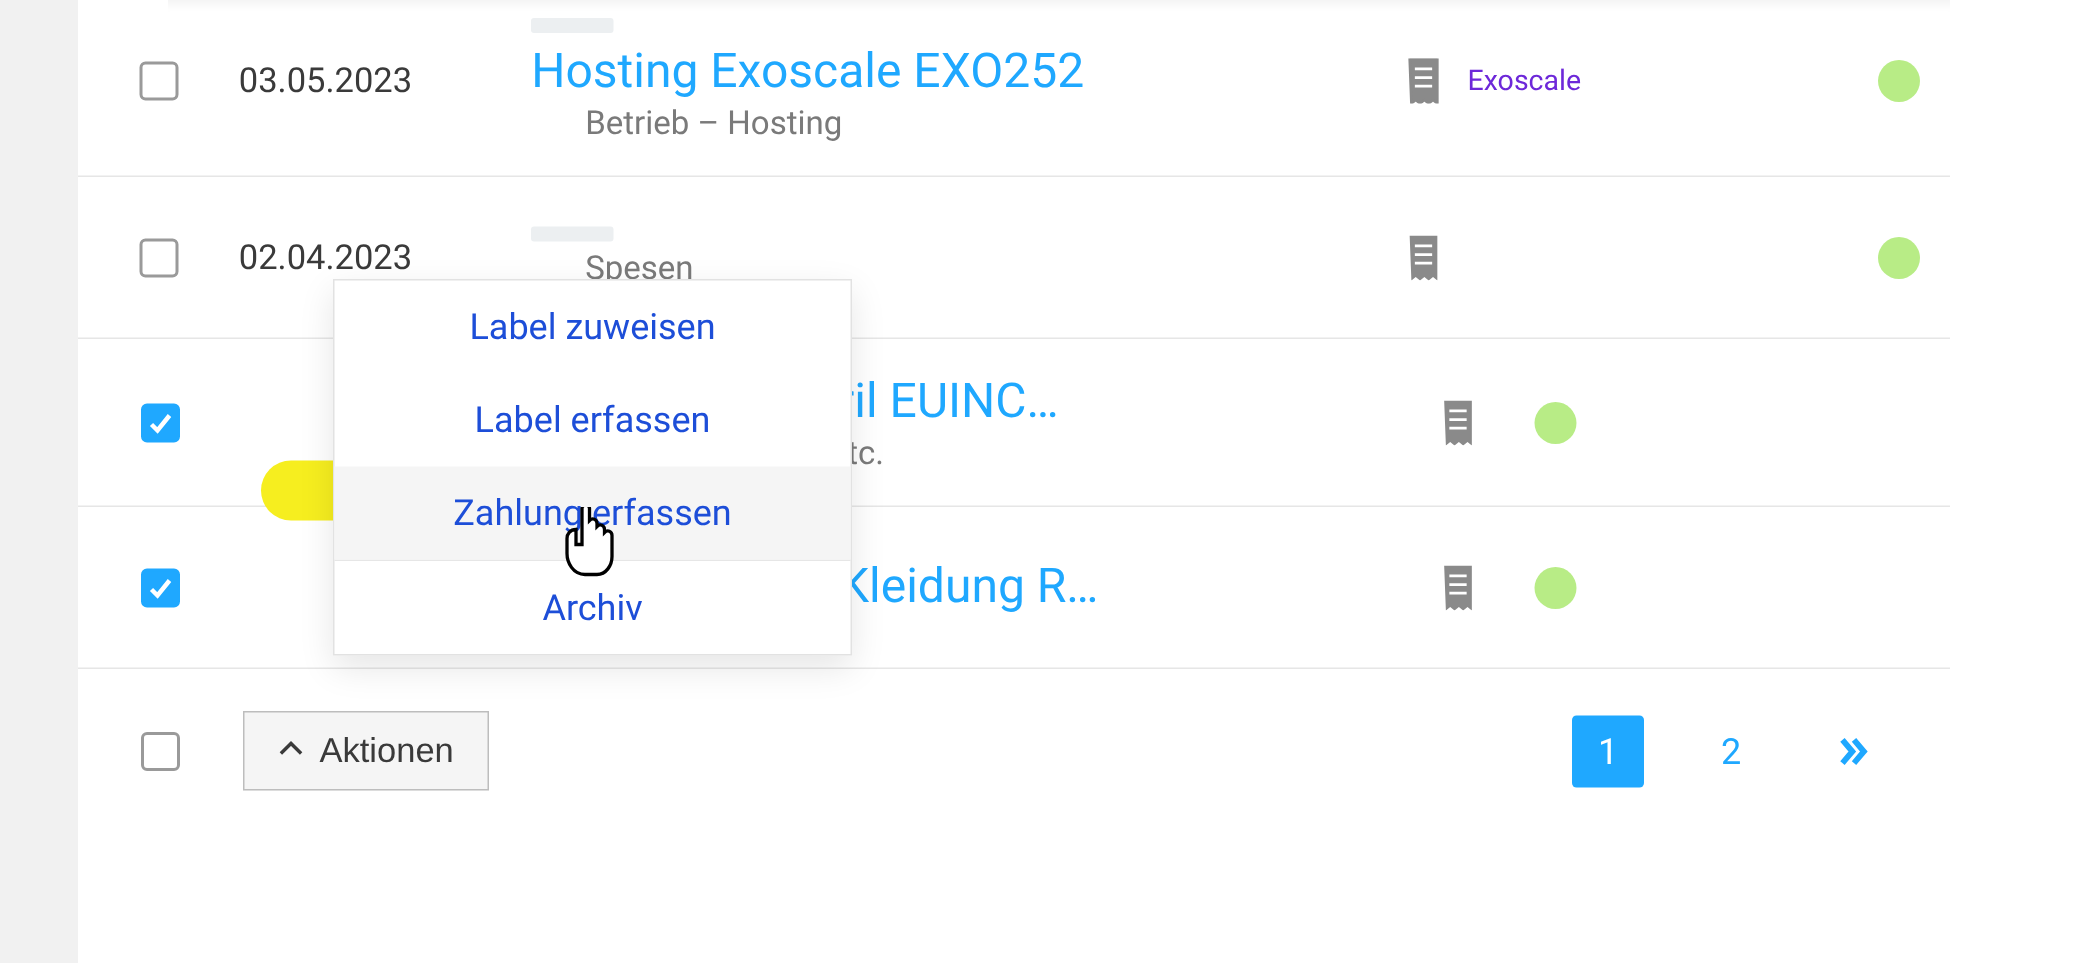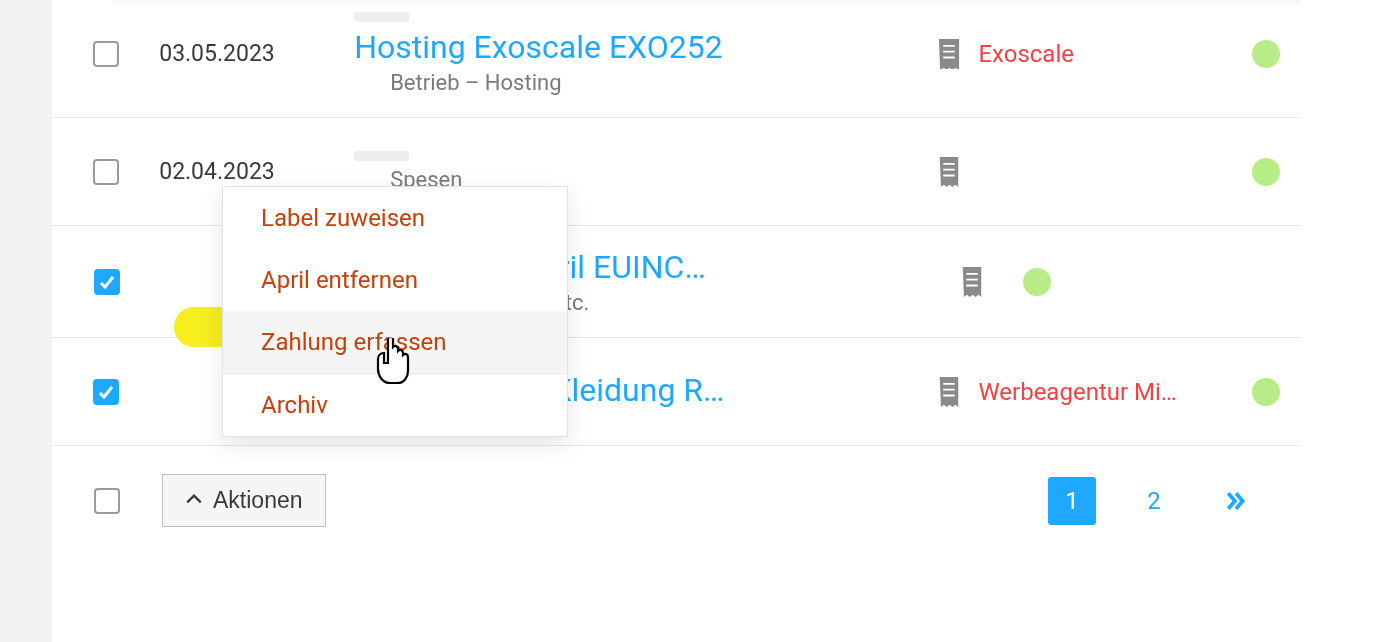--- a/index.html
+++ b/index.html
@@ -59,21 +59,21 @@
     text-overflow: ellipsis;
   }
   .subtitle { color:#7a7a7a; font-size:22px; margin-top:4px; white-space:nowrap; overflow:hidden; text-overflow:ellipsis;margin-left:36px; }
   .placeholder-bar {
     width: 55px; height: 10px;
     background: #eceff1;
     border-radius:2px;
     margin-bottom:6px;
   }
   .col-icon { width:60px; display:flex; justify-content:center; color:#7a7a7a; }
-  .col-vendor { width: 260px; font-size:24px; color:#ef4444; white-space:nowrap; overflow:hidden; text-overflow:ellipsis; }
+  .col-vendor { width: 260px; font-size:19px; color:#6d28d9; white-space:nowrap; overflow:hidden; text-overflow:ellipsis; }
   .col-status { width: 70px; display:flex; justify-content:center; }
   .status-dot {
     width: 28px; height:28px; border-radius:50%;
     background:#b8ec86;
   }
   .receipt-icon svg { width:24px; height:30px; fill:#8a8a8a; }
 
   
   .footer-row {
     display:flex;
@@ -117,23 +117,24 @@
     top:186px;
     width:346px;
     background:#fff;
     border:1px solid #e2e2e2;
     box-shadow: 0 8px 22px rgba(0,0,0,0.10);
     z-index:50;
   }
   .menu-item {
     padding:17px 38px;
     font-size:24px;
-    color:#c2410c;
+    color:#1d4ed8;
     cursor:pointer;
     position:relative;
+    text-align:center;
   }
   .menu-item.hover { background:#f5f5f5; }
   .menu-divider { height:1px; background:#e6e6e6; }
   .highlight {
     position:absolute;
     left:174px;
     top:307px;
     width:344px;
     height:40px;
     background:#f6ee1f;
@@ -248,21 +249,20 @@
     <div class="col-title">
       <a href="#" class="title-link">…ing Material Kleidung R…</a>
       <div class="subtitle"></div>
     </div>
     <div class="col-icon receipt-icon">
       <svg viewBox="0 0 20 26">
           <path d="M2 0 h16 v26 l-2.5-2 -2.5 2 -2.5-2 -2.5 2 -2.5-2 -2.5 2 z" fill="#8a8a8a"></path>
           <path d="M5 6 h10 M5 11 h10 M5 16 h10" stroke="#fff" stroke-width="1.6"></path>
         </svg>
     </div>
-    <div class="col-vendor">Werbeagentur Mi…</div>
     <div class="col-status">
         <div class="status-dot"></div>
       </div>
   </div>
 
   <div class="footer-row">
     <div class="col-check">
       <div class="checkbox">
         
       </div>
@@ -286,21 +286,21 @@
           </svg>
       </div>
     </div>
   </div>
 </div>
 
 <div class="highlight"></div>
 
 <div class="dropdown">
   <div class="menu-item">Label zuweisen</div>
-  <div class="menu-item">April entfernen</div>
+  <div class="menu-item">Label erfassen</div>
   <div class="menu-item hover">Zahlung erfassen</div>
   <div class="menu-divider"></div>
   <div class="menu-item">Archiv</div>
 </div>
 
 <div class="cursor">
   <svg viewBox="0 0 40 52">
     <path d="M14 3 l0 22 l-4 0 l0 -10 c-4 0 -6 3 -6 6 l0 10 c0 6 4 14 12 14 l8 0 c6 0 10 -6 10 -12 l0 -14 c0 -3 -3 -4 -5 -2 l0 -2 c0 -3 -3 -4 -5 -2 l0 -2 c0 -3 -3 -4 -5 -2 l0 -8 c0 -3 -5 -3 -5 0 z" fill="#fff" stroke="#000" stroke-width="2.2"></path>
   </svg>
 </div>

